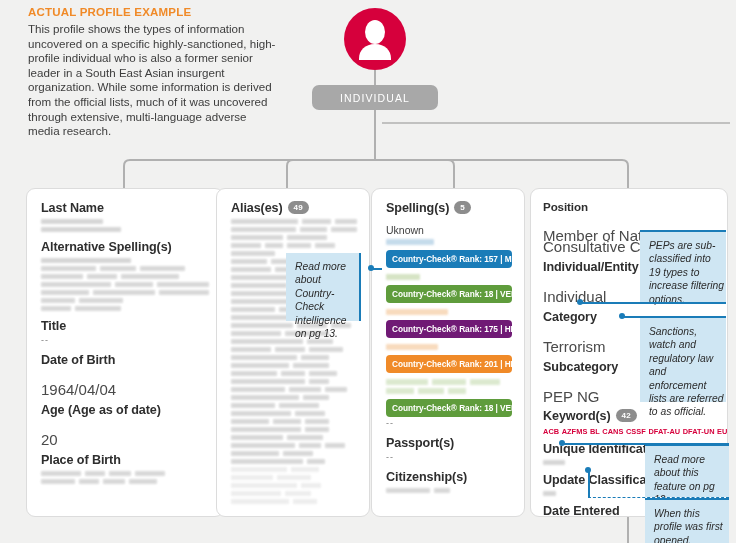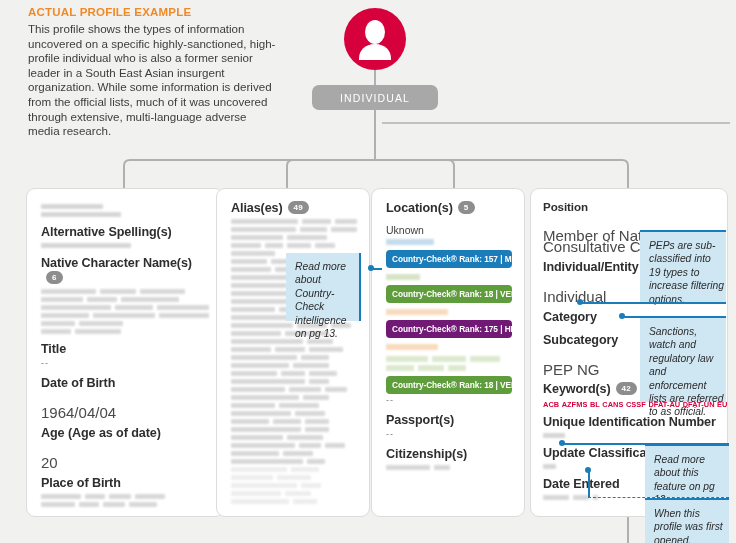--- a/index.html
+++ b/index.html
@@ -122,30 +122,28 @@
       <ellipse cx="31" cy="24" rx="10" ry="12" fill="#ffffff"></ellipse>
       <path d="M31 36c-10 0-16 6.5-16 14.5 0 1.2 0 1.6 0 1.6h32s0-0.4 0-1.6C47 42.5 41 36 31 36z" fill="#ffffff"></path>
     </svg>
   </div>
   <div class="node-pill">
     <span>INDIVIDUAL</span>
   </div>
 
   <div class="card c1">
     <div class="pad">
+      <div class="fld">Last Name</div>
       <div class="rd" style="width:62px"></div>
 
       <div class="rd" style="width:80px"></div>
 
       <div class="fld">Alternative Spelling(s)</div>
       <div class="rd" style="width:90px"></div>
 
-      <div class="fld">
-        <span>Native Character Name(s)</span><span class="badge">6</span>
-      </div>
       <div class="rdrow">
           <i style="width:55px"></i>
           <i style="width:36px"></i>
           <i style="width:45px"></i>
         </div>
       <div class="rdrow">
           <i style="width:42px"></i>
           <i style="width:30px"></i>
           <i style="width:58px"></i>
         </div>
@@ -357,40 +355,43 @@
             <i style="width: 58px;"></i>
             <i style="width: 24px;"></i>
           </div>
         </div>
     </div>
   </div>
 
   <div class="card c3">
     <div class="pad">
       <div class="fld">
-        <span>Location(s)</span><span class="badge">5</span>
+        <span>Spelling(s)</span><span class="badge">5</span>
       </div>
 
       <div class="val" style="margin-top:9px;font-size:10.5px;color:#3d3d3d">Uknown</div>
       <div class="rd" style="width:48px;background:#bcd6e8;height:6px"></div>
       <div class="pill" style="background:#1a7cb8">
         <span>Country-Check® Rank: 157 | MEDIUM</span>
       </div>
 
       <div class="rd" style="width:34px;background:#cfe0bb;height:6px;margin-top:6px"></div>
       <div class="pill" style="background:#5f9c3c">
         <span>Country-Check® Rank: 18 | VERY LOW</span>
       </div>
 
       <div class="rd" style="width:62px;background:#f7d5b2;height:6px;margin-top:6px"></div>
       <div class="pill" style="background:#701a75">
         <span>Country-Check® Rank: 175 | HIGH</span>
       </div>
 
       <div class="rd" style="width:52px;background:#f7d5b2;height:6px;margin-top:6px"></div>
+      <div class="pill" style="background:#f08a28">
+        <span>Country-Check® Rank: 201 | HIGH</span>
+      </div>
 
       <div class="rdrow" style="margin-top:6px">
           <i style="width:42px;background:#d4e4c4;height:6px"></i>
           <i style="width:34px;background:#d4e4c4;height:6px"></i>
           <i style="width:30px;background:#d4e4c4;height:6px"></i>
         </div>
       <div class="rdrow">
           <i style="width:28px;background:#d4e4c4;height:6px"></i>
           <i style="width:26px;background:#d4e4c4;height:6px"></i>
           <i style="width:18px;background:#d4e4c4;height:6px"></i>
@@ -414,20 +415,21 @@
 
   <div class="card c4">
     <div class="pad" style="padding:10px 10px 8px 12px">
       <div class="fld sm">Position</div>
       <div class="val">Member of National Consultative Council</div>
 
       <div class="fld">Individual/Entity</div>
       <div class="val">Individual</div>
 
       <div class="fld">Category</div>
+      <div class="val">Terrorism</div>
 
       <div class="fld">Subcategory</div>
       <div class="val">PEP NG</div>
 
       <div class="fld" style="margin-top:7px">
         <span>Keyword(s)</span><span class="badge">42</span>
       </div>
       <div class="kw" id="kw-list"><span class="k-red">ACB</span><span class="k-red">AZFMS</span><span class="k-red">BL</span><span class="k-red">CANS</span><span class="k-red">CSSF</span><span class="k-red">DFAT-AU</span><span class="k-red">DFAT-UN</span><span class="k-red">EU</span></div>
 
       <div class="fld" style="margin-top:6px">Unique Identification Number</div>

